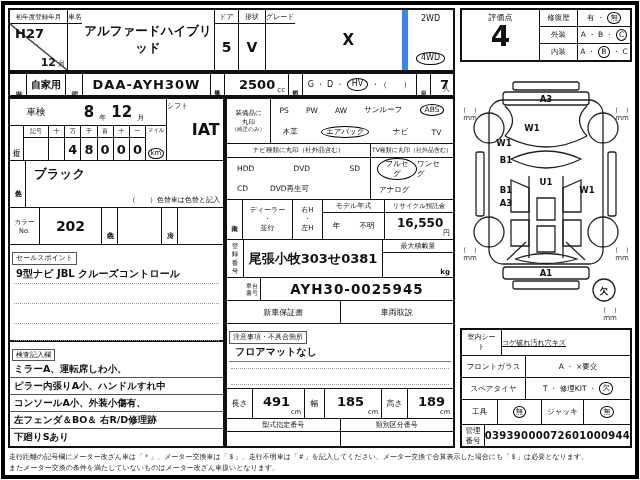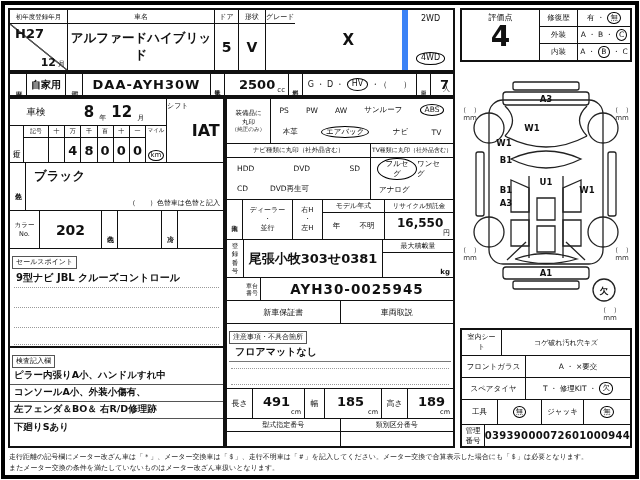--- a/index.html
+++ b/index.html
@@ -30,21 +30,21 @@
 
   <div class="sec" style="left:8px;top:8px;width:447px;height:64px;display:flex;">
     <div style="width:58px;border-right:1px solid #111;display:flex;flex-direction:column;">
       <div class="hdr7" style="height:14px;border-bottom:1px solid #111;line-height:14px;font-size:6.5px;">初年度登録年月</div>
       <div style="position:relative;flex:1;background:linear-gradient(to top right,transparent 48.5%,#555 49.3%,#555 50.7%,transparent 51.5%);">
         <span class="hand" style="position:absolute;top:2px;left:5px;font-size:13px;">H27</span>
         <span class="hand" style="position:absolute;bottom:1px;right:11px;font-size:11px;">12</span>
         <span style="position:absolute;bottom:1px;right:2px;font-size:7px;">月</span>
       </div>
     </div>
-    <div style="width:147px;border-right:1px solid #111;display:flex;flex-direction:column;">
+    <div style="width:147px;border-right:1px solid #111;display:flex;flex-direction:row;">
       <div class="hdr7" style="height:14px;border-bottom:1px solid #111;line-height:14px;">車名</div>
       <div class="cc hand" style="flex:1;font-size:12.5px;">アルファードハイブリッド</div>
     </div>
     <div style="width:24px;border-right:1px solid #111;display:flex;flex-direction:column;">
       <div class="hdr7" style="height:14px;border-bottom:1px solid #111;line-height:14px;">ドア</div>
       <div class="cc hand" style="flex:1;font-size:14px;">5</div>
     </div>
     <div style="width:27px;border-right:1px solid #111;display:flex;flex-direction:column;">
       <div class="hdr7" style="height:14px;border-bottom:1px solid #111;line-height:14px;">形状</div>
       <div class="cc hand" style="flex:1;font-size:14px;">V</div>
@@ -162,20 +162,21 @@
       <span class="tab">セールスポイント</span>
       <div class="hand" style="font-size:10px;padding:2px 0 0 6px;">9型ナビ JBL クルーズコントロール</div>
       <div class="dotrow" style="position:absolute;left:4px;right:4px;top:38px;"></div>
       <div class="dotrow" style="position:absolute;left:4px;right:4px;top:58px;"></div>
       <div class="dotrow" style="position:absolute;left:4px;right:4px;top:78px;"></div>
       <div class="dotrow" style="position:absolute;left:4px;right:4px;top:95px;"></div>
     </div>
 
     <div style="flex:1;">
       <span class="tab">検査記入欄</span>
+      <div class="insline">ミラーA、運転席しわ小、</div>
       <div class="insline">ピラー内張りA小、ハンドルすれ中</div>
       <div class="insline">コンソールA小、外装小傷有、</div>
       <div class="insline">左フェンダ＆BO＆ 右R/D修理跡</div>
       <div class="insline" style="border-bottom:none;">下廻りSあり</div>
     </div>
   </div>
 
   <div class="sec" style="left:225px;top:97px;width:230px;height:351px;display:flex;flex-direction:column;">
 
     <div style="height:45px;border-bottom:1px solid #111;display:flex;">
@@ -393,21 +394,21 @@
         <text x="150" y="256">mm</text>
       </g>
       <circle cx="144" cy="226" r="11" fill="none" stroke="#222" stroke-width="1.3"></circle>
       <text x="144" y="230" font-size="9" font-weight="bold" fill="#111" text-anchor="middle">欠</text>
     </svg>
   </div>
 
   <div class="sec" style="left:460px;top:328px;width:172px;height:120px;display:flex;flex-direction:column;">
     <div style="height:26px;display:flex;border-bottom:1px solid #111;">
       <div class="cc" style="width:40px;border-right:1px solid #111;font-size:7px;padding:0 4px;flex-wrap:wrap;line-height:1.3;">室内シート</div>
-      <div class="row" style="flex:1;align-items:center;justify-content:center;font-size:7px;">
+      <div class="row" style="flex:1;align-items:center;justify-content:flex-start;font-size:7px;text-decoration:underline;">
         <span>コゲ</span>
         <span>破れ</span>
         <span>汚れ</span>
         <span>穴</span>
         <span>キズ</span>
       </div>
     </div>
     <div style="height:22px;display:flex;border-bottom:1px solid #111;">
       <div class="cc" style="width:64px;border-right:1px solid #111;font-size:7.5px;">フロントガラス</div>
       <div class="cc" style="flex:1;font-size:7.5px;">A ・ ×要交</div>

